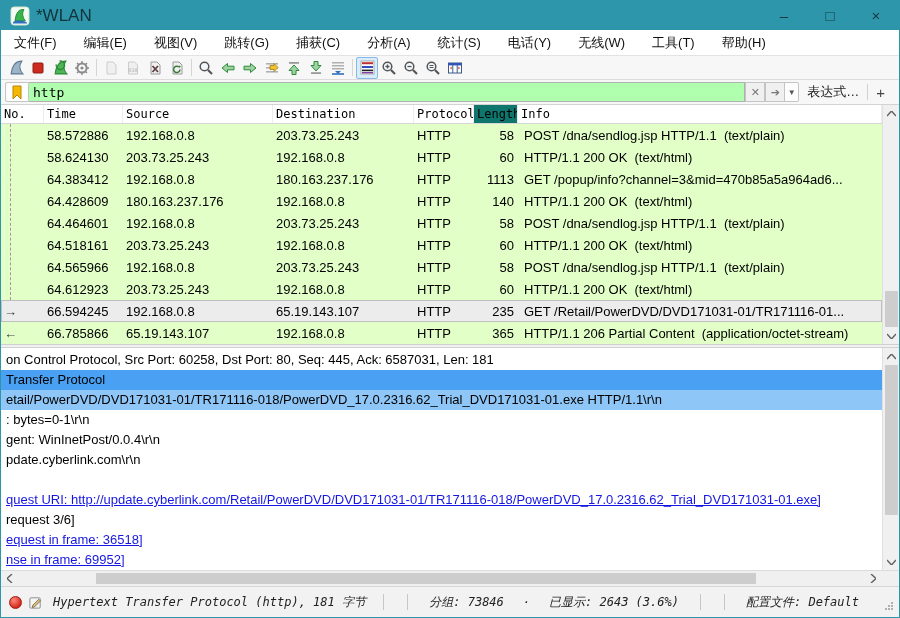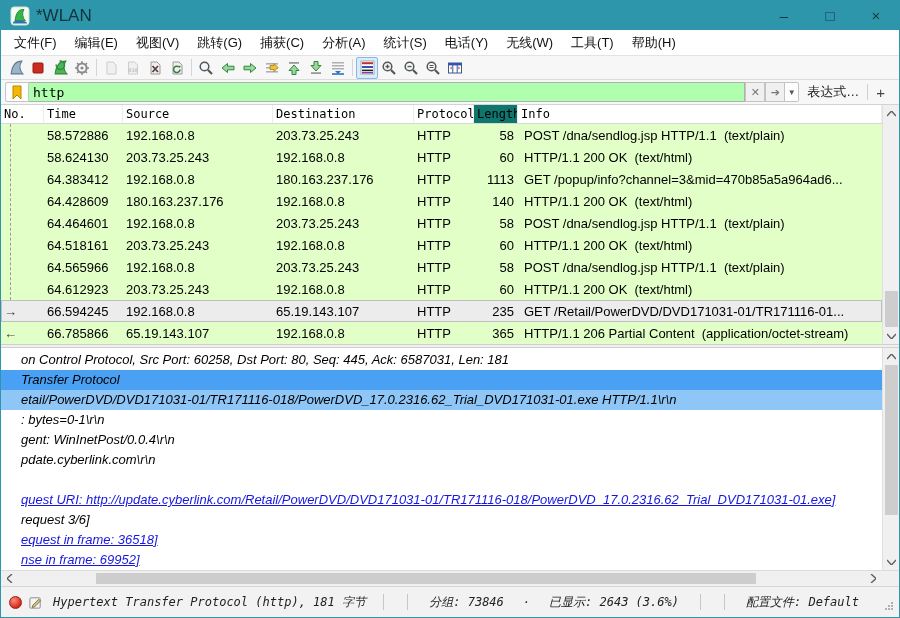--- a/index.html
+++ b/index.html
@@ -10,21 +10,21 @@
   
   .titlebar { height:29px; background:#2e96aa; display:flex; align-items:center; flex:0 0 auto; }
   .app-icon { width:20px; height:20px; margin:0 6px 0 9px; }
   .title-text { font-size:17px; color:#11333c; }
   .win-controls { margin-left:auto; display:flex; height:100%; }
   .win-btn { width:46px; display:flex; align-items:center; justify-content:center;
              font-size:15px; color:#143a42; cursor:default; }
 
   
   .menubar { height:25px; background:#fff; display:flex; align-items:center;
-             padding-left:4px; font-size:13px; color:#111; flex:0 0 auto; }
+             padding-left:4px; font-size:13px; color:#111; flex:0 0 auto;gap:9px; }
   .menu-item { padding:0 9px; height:100%; display:flex; align-items:center; }
 
   
   .toolbar { height:25px; background:#f7f7f7; border-top:1px solid #e3e3e3; border-bottom:1px solid #dcdcdc;
              display:flex; align-items:center; padding-left:4px; flex:0 0 auto; }
   .tb { width:22px; height:22px; display:flex; align-items:center; justify-content:center; }
   .tb.disabled { opacity:.45; filter:grayscale(60%); }
   .tb.active { background:#d9ecfb; border:1px solid #86b9e8; border-radius:2px; }
   .tsep { width:1px; height:17px; background:#d5d5d5; margin:0 3px; }
 
@@ -65,21 +65,21 @@
   
   .vscroll { width:17px; background:#f0f0f0; border-left:1px solid #e0e0e0; position:relative; flex:0 0 auto; }
   .sb-arrow { position:absolute; left:0; width:17px; height:17px; display:flex; align-items:center; justify-content:center; }
   .sb-thumb { position:absolute; left:2px; width:13px; background:#cdcdcd; border-radius:1px; }
 
   .splitter { height:4px; background:#f0f0f0; border-top:1px solid #d0d0d0; border-bottom:1px solid #d0d0d0; flex:0 0 auto; }
 
   
   .details { flex:0 0 auto; height:222px; display:flex; }
   .det-main { width:881px; overflow:hidden; padding-top:2px; }
-  .dline { height:20px; line-height:20px; font-size:13px; color:#000; white-space:pre; padding-left:20px; overflow:hidden;font-style:italic; }
+  .dline { height:20px; line-height:20px; font-size:13px; color:#000; white-space:pre; padding-left:5px; overflow:hidden; }
   .dline.selected { background:#4aa1f3; }
   .dline.subselected { background:#8ec6f7; }
   .dline.link { color:#1616e0; text-decoration:underline; }
 
   .hscroll { height:16px; background:#f0f0f0; border-top:1px solid #dcdcdc; position:relative; flex:0 0 auto; }
   .hs-arrow { position:absolute; top:0; width:17px; height:15px; display:flex; align-items:center; justify-content:center; }
   .hs-thumb { position:absolute; top:2px; height:11px; background:#cdcdcd; border-radius:1px; }
 
   
   .statusbar { flex:1; background:#f2f2f2; border-top:1px solid #d6d6d6; display:flex; align-items:center;

